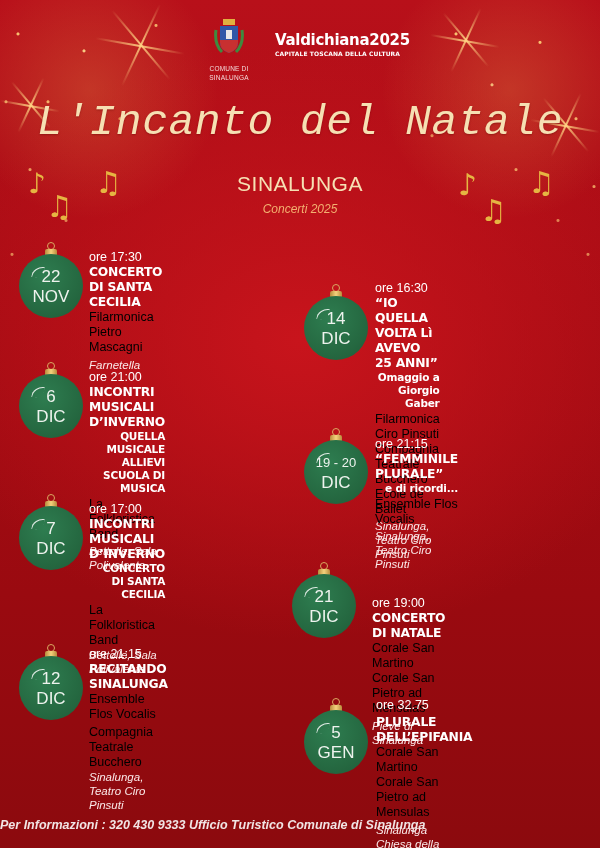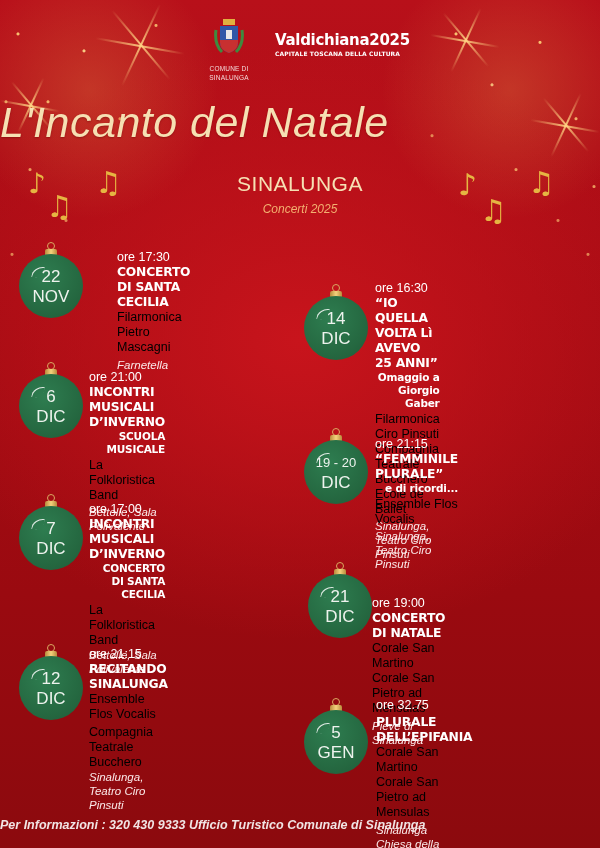--- a/index.html
+++ b/index.html
@@ -76,22 +76,22 @@
     font-family: "DejaVu Sans", sans-serif; font-weight: bold; font-size: 15px;
     color: #fff; letter-spacing: -0.3px; line-height: 17px;
   }
   .valdi-sub {
     font-family: "DejaVu Sans", sans-serif; font-weight: bold; font-size: 6px;
     color: #fff; letter-spacing: .1px; margin-top: 1px;
   }
 
   
   .title {
-    position: absolute; top: 98px; left: 0; width: 600px; text-align: left;
-    font-family: Liberation Sans, sans-serif; font-style: italic;
+    position: absolute; top: 98px; left: 0; width: 600px; text-align: center;
+    font-family: Liberation Mono, monospace; font-style: italic;
     font-size: 43px; color: #f6e0b3; letter-spacing: 0.5px;
     text-shadow: 0 1px 2px rgba(90,0,0,.4);
   }
   .subtitle {
     position: absolute; top: 172px; left: 0; width: 600px; text-align: center;
     font-family: "Liberation Sans", sans-serif; font-size: 21px; color: #f6e0b3;
     letter-spacing: .5px;
   }
   .subtitle2 {
     position: absolute; top: 202px; left: 0; width: 600px; text-align: center;
@@ -196,21 +196,21 @@
 <div class="event">
   <div class="ornament" style="left:19px;top:242px;">
     <div class="hook"></div>
     <div class="cap"></div>
     <div class="ball">
       <div class="shine"></div>
       <div class="day">22</div>
       <div class="mon">NOV</div>
     </div>
   </div>
-  <div class="info" style="left:89px;top:250px;margin-left:28px;">
+  <div class="info" style="left:89px;top:250px;">
     <div class="time">ore 17:30</div>
     <div class="ev-title">CONCERTO DI SANTA CECILIA</div>
     <div class="performer">Filarmonica Pietro Mascagni</div>
     <div class="venue mt3">Farnetella</div>
   </div>
 </div>
 
 <div class="event">
   <div class="ornament" style="left:304px;top:284px;">
     <div class="hook"></div>
@@ -239,21 +239,22 @@
     <div class="cap"></div>
     <div class="ball">
       <div class="shine"></div>
       <div class="day">6</div>
       <div class="mon">DIC</div>
     </div>
   </div>
   <div class="info" style="left:89px;top:370px;">
     <div class="time">ore 21:00</div>
     <div class="ev-title">INCONTRI MUSICALI D’INVERNO</div>
-    <div class="ev-sub">SCUOLA MUSICALE</div>
+    <div class="ev-sub">QUELLA MUSICALE</div>
+    <div class="ev-sub">ALLIEVI  SCUOLA DI MUSICA</div>
     <div class="performer mt2">La Folkloristica Band</div>
     <div class="venue mt2">Bettolle, Sala Polivalente</div>
   </div>
 </div>
 
 <div class="event">
   <div class="ornament" style="left:304px;top:428px;">
     <div class="hook"></div>
     <div class="cap"></div>
     <div class="ball">
@@ -284,21 +285,21 @@
   <div class="info" style="left:89px;top:502px;">
     <div class="time">ore 17:00</div>
     <div class="ev-title">INCONTRI MUSICALI D’INVERNO</div>
     <div class="ev-sub">CONCERTO DI SANTA CECILIA</div>
     <div class="performer mt2">La Folkloristica Band</div>
     <div class="venue">Bettolle, Sala Polivalente</div>
   </div>
 </div>
 
 <div class="event">
-  <div class="ornament" style="left:308px;top:562px;">
+  <div class="ornament" style="left:292px;top:562px;">
     <div class="hook"></div>
     <div class="cap"></div>
     <div class="ball">
       <div class="shine"></div>
       <div class="day">21</div>
       <div class="mon">DIC</div>
     </div>
   </div>
   <div class="info" style="left:372px;top:569px;margin-top:27px;">
     <div class="time">ore 19:00</div>

